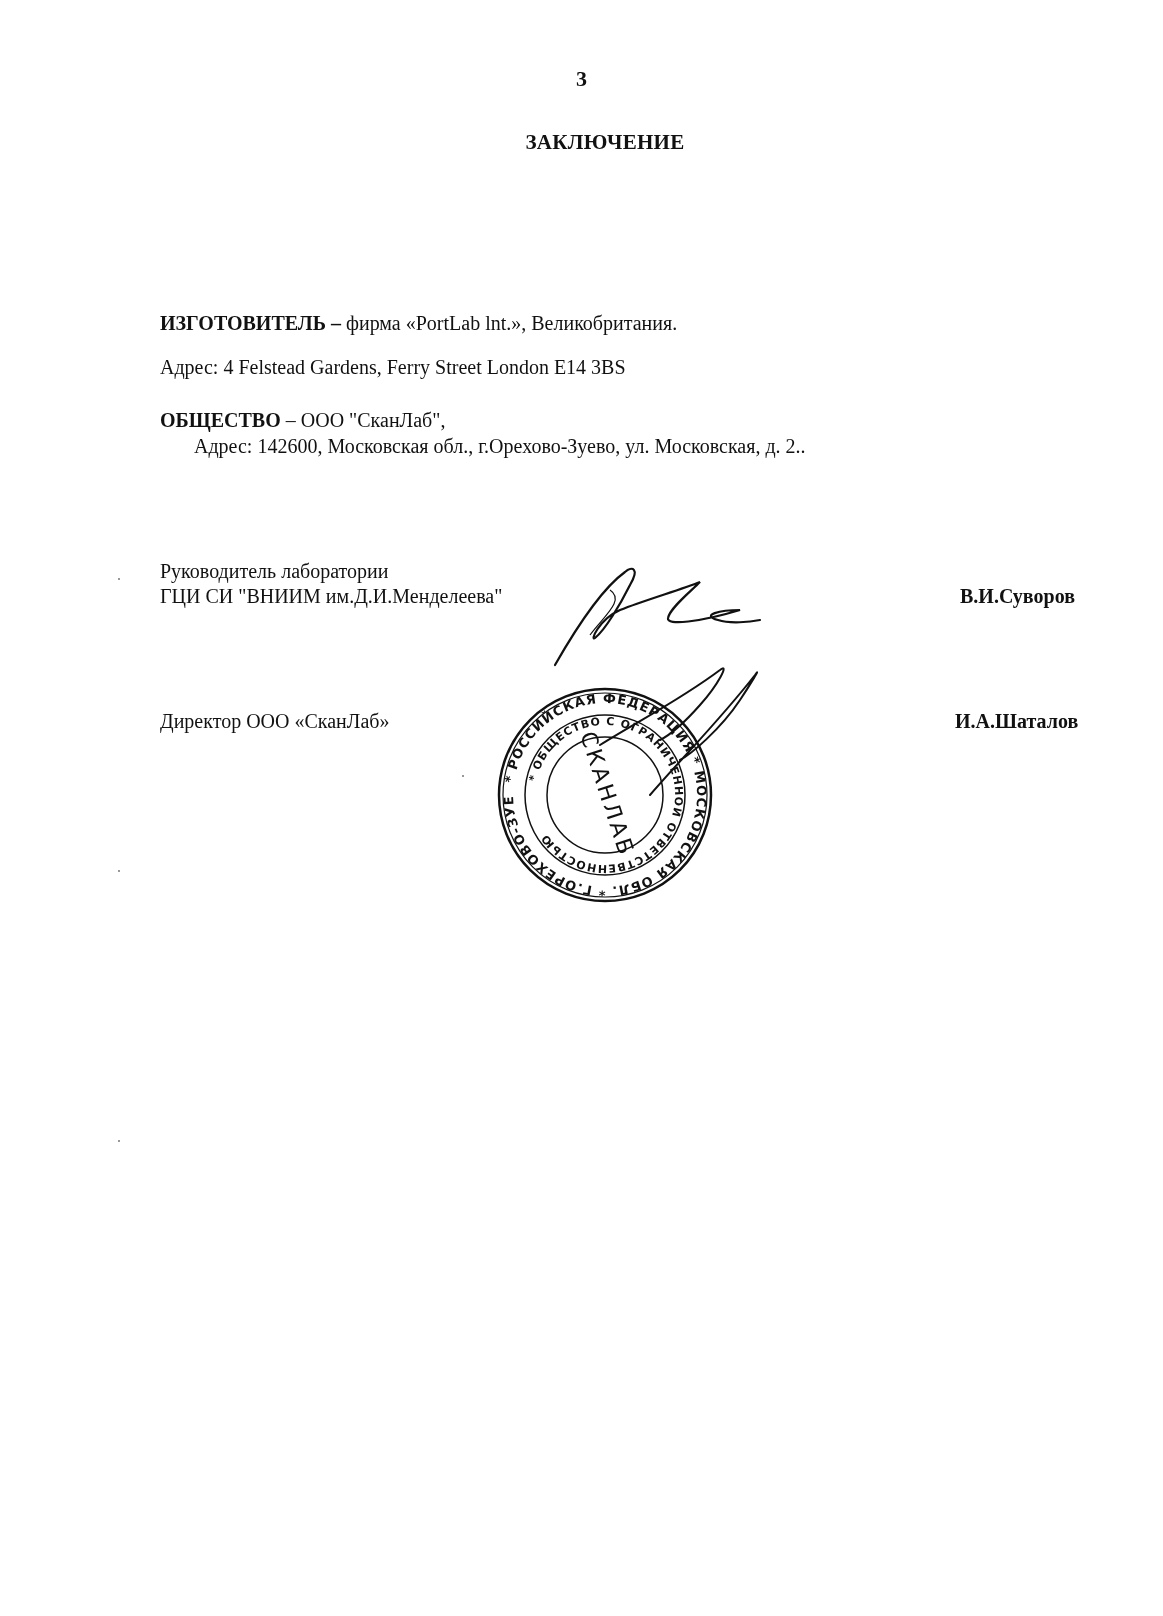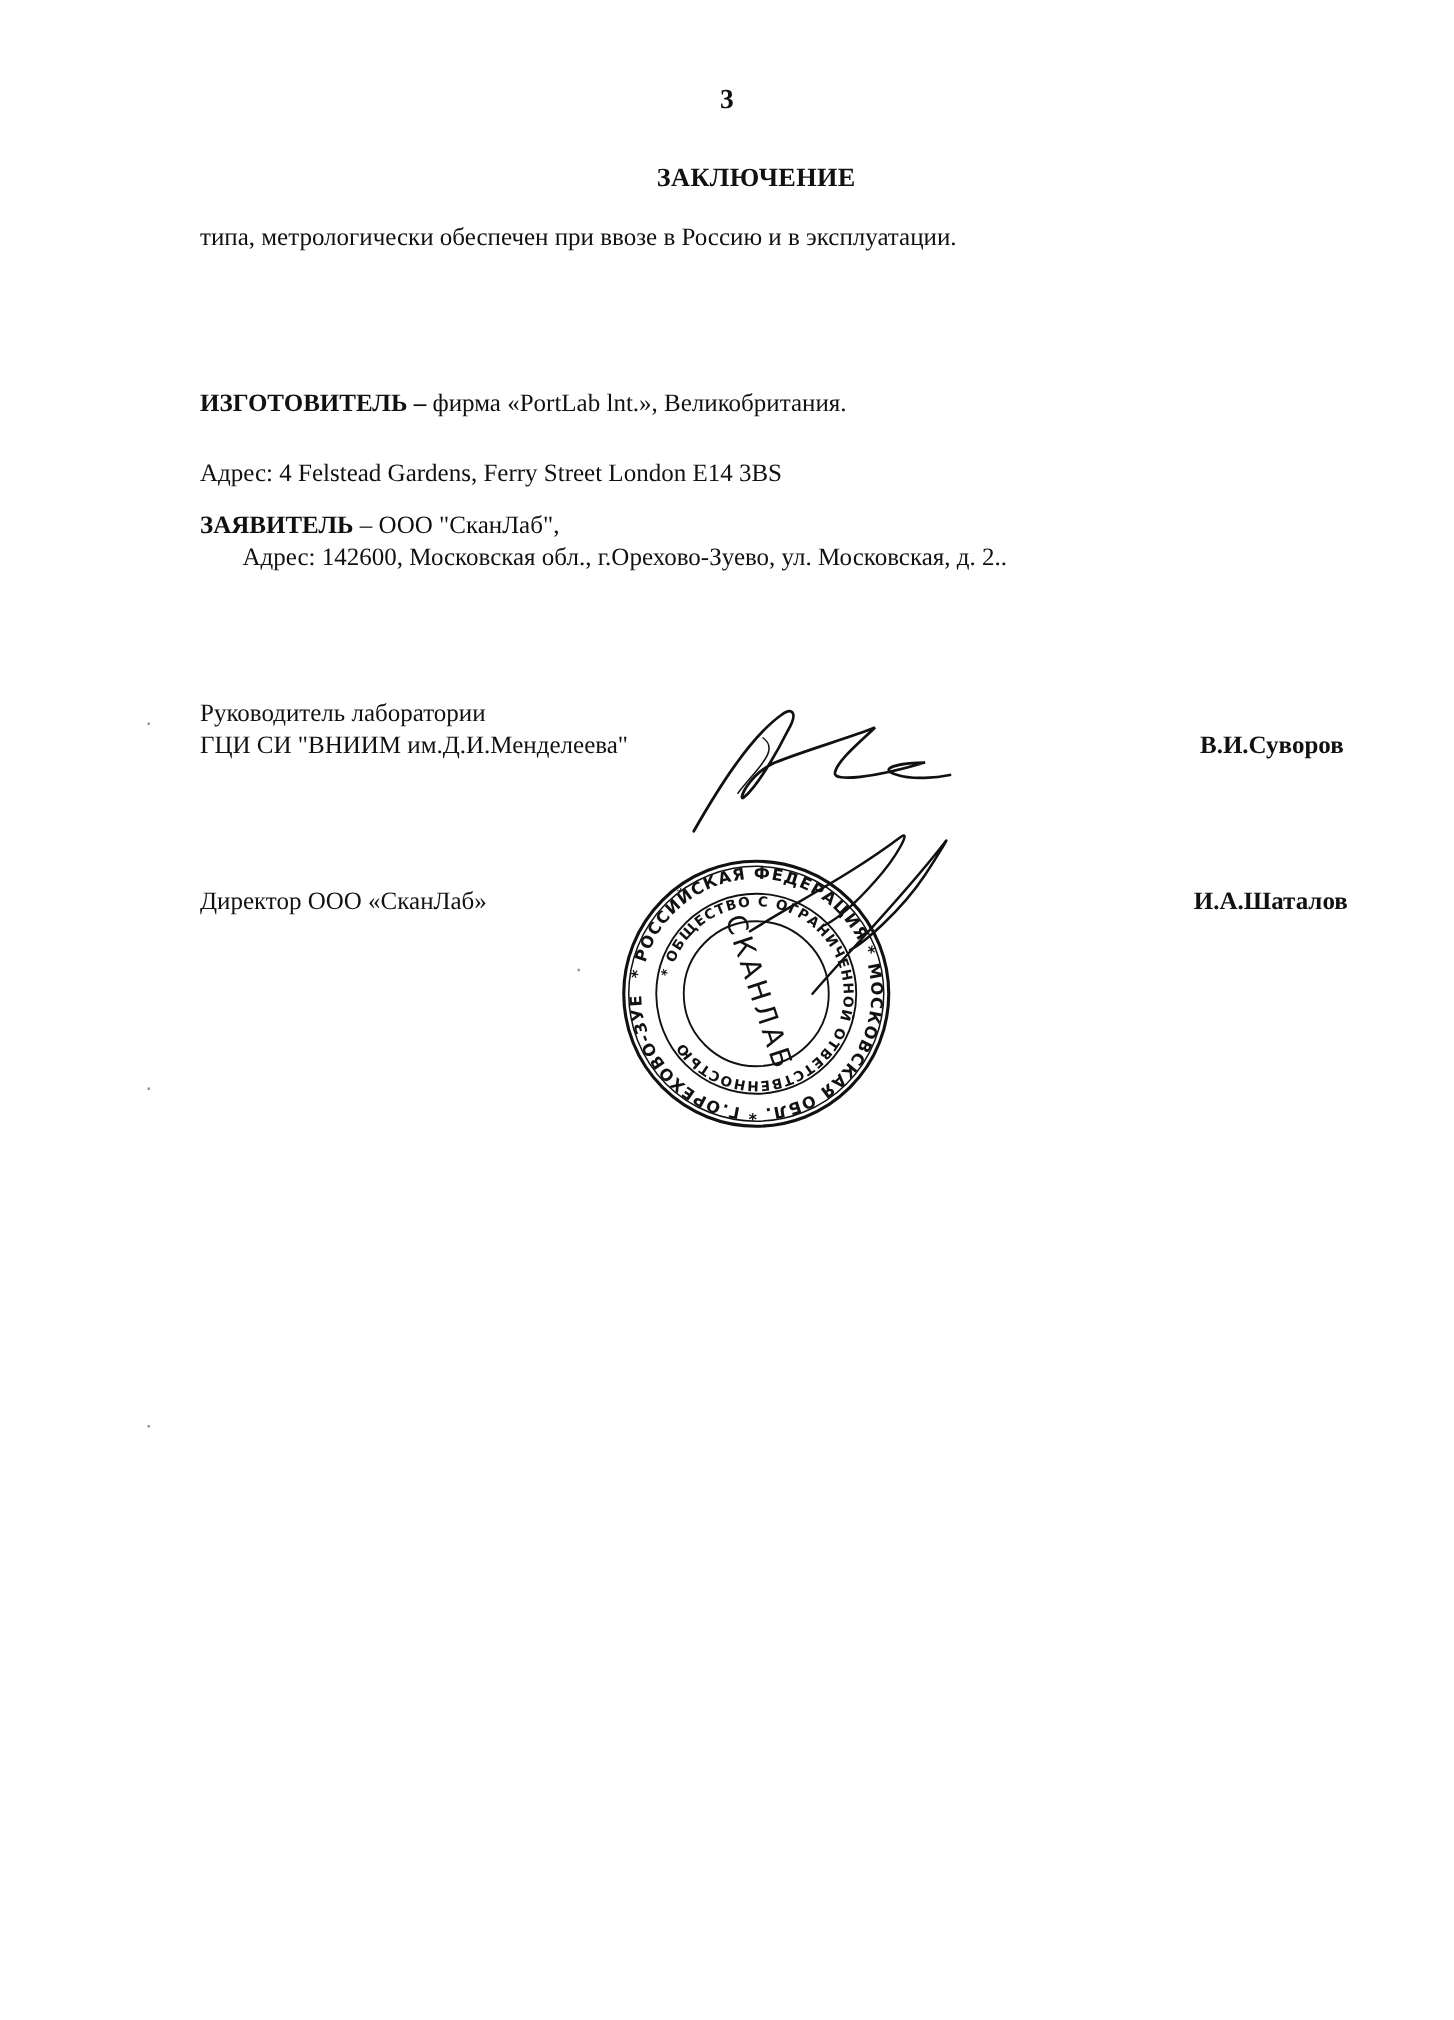--- a/index.html
+++ b/index.html
@@ -20,30 +20,29 @@
   svg { position: absolute; overflow: visible; }
   .scan-mark { position: absolute; width: 2px; height: 2px; background: #999; }
 </style>
 </head>
 <body>
 
 <div class="abs page-number">3</div>
 <div class="abs title">ЗАКЛЮЧЕНИЕ</div>
 
 <div class="abs para">
-  <p>типа, метрологически обеспечен при ввозе в Россию и в эксплуатации.</p>
 </div>
 
 <div class="abs line" style="top:312px;">
   <span class="bold">ИЗГОТОВИТЕЛЬ –</span><span> фирма «PortLab lnt.», Великобритания.</span>
 </div>
-<div class="abs line" style="top:368px;text-align:right;">Адрес: 4 Felstead Gardens, Ferry Street London E14 3BS</div>
+<div class="abs line" style="top:356px;text-align:right;">Адрес: 4 Felstead Gardens, Ferry Street London E14 3BS</div>
 
 <div class="abs line" style="top:409px;">
-  <span class="bold">ЗАЯВИТЕЛЬ</span><span> – ООО "СканЛаб",</span>
+  <span class="bold">ОБЩЕСТВО</span><span> – ООО "СканЛаб",</span>
 </div>
 <div class="abs line" style="top:435px;margin-left:34px;">Адрес: 142600, Московская обл., г.Орехово-Зуево,  ул. Московская, д. 2..</div>
 
 <div class="abs line" style="top:560px;">Руководитель лаборатории</div>
 <div class="abs line" style="top:585px;">ГЦИ СИ "ВНИИМ им.Д.И.Менделеева"</div>
 <div class="abs sig-name" style="top:585px; left:960px;">В.И.Суворов</div>
 
 <div class="abs line" style="top:710px;">Директор ООО «СканЛаб»</div>
 <div class="abs sig-name" style="top:710px; left:955px;">И.А.Шаталов</div>
 

